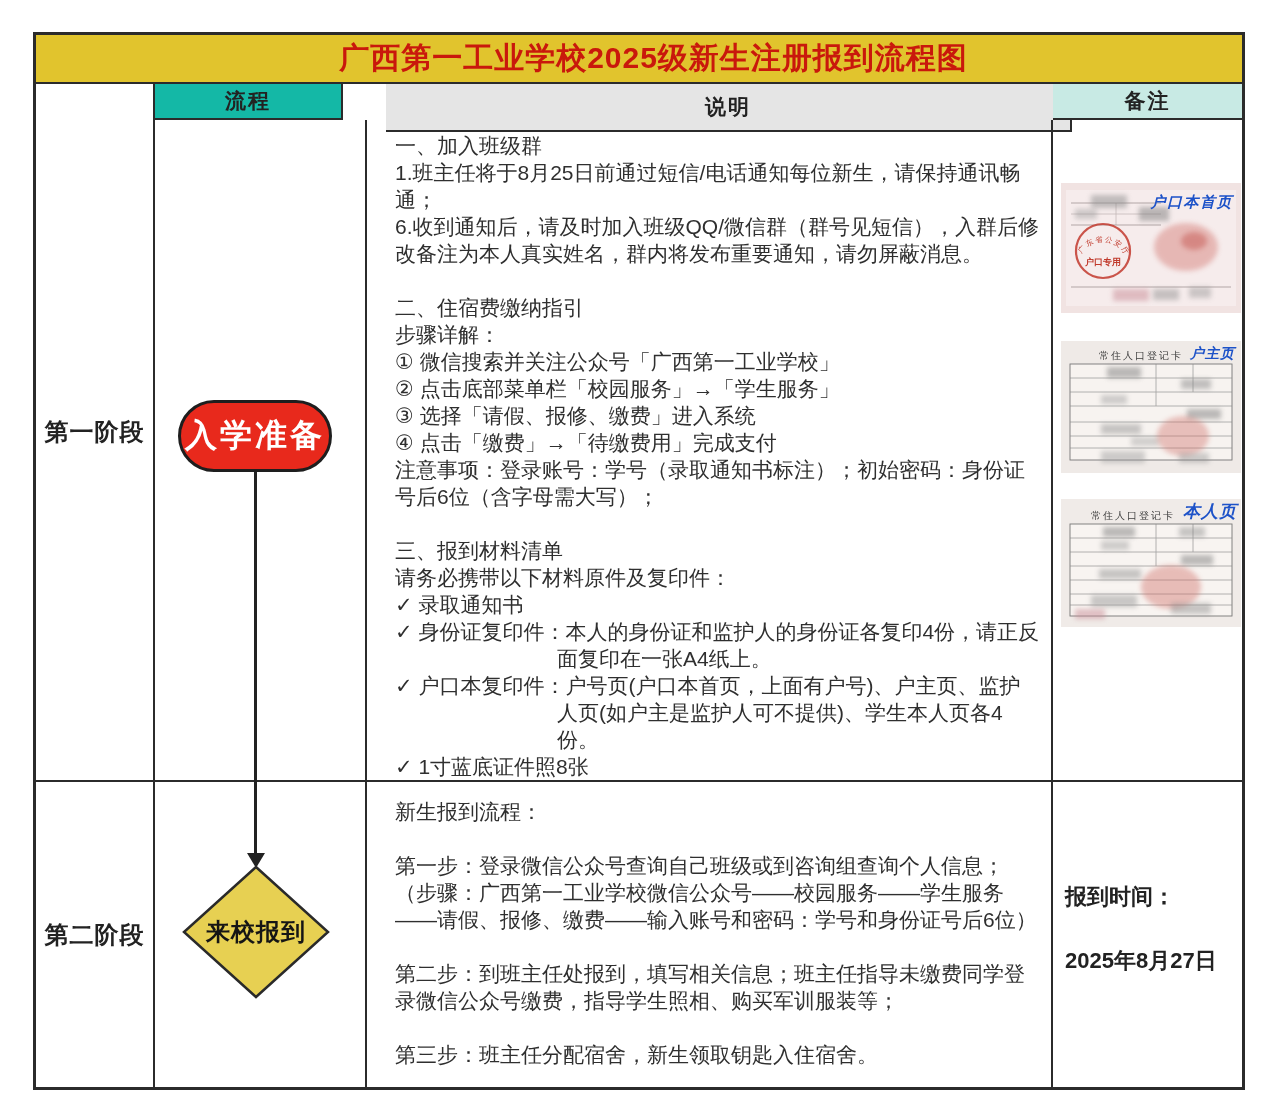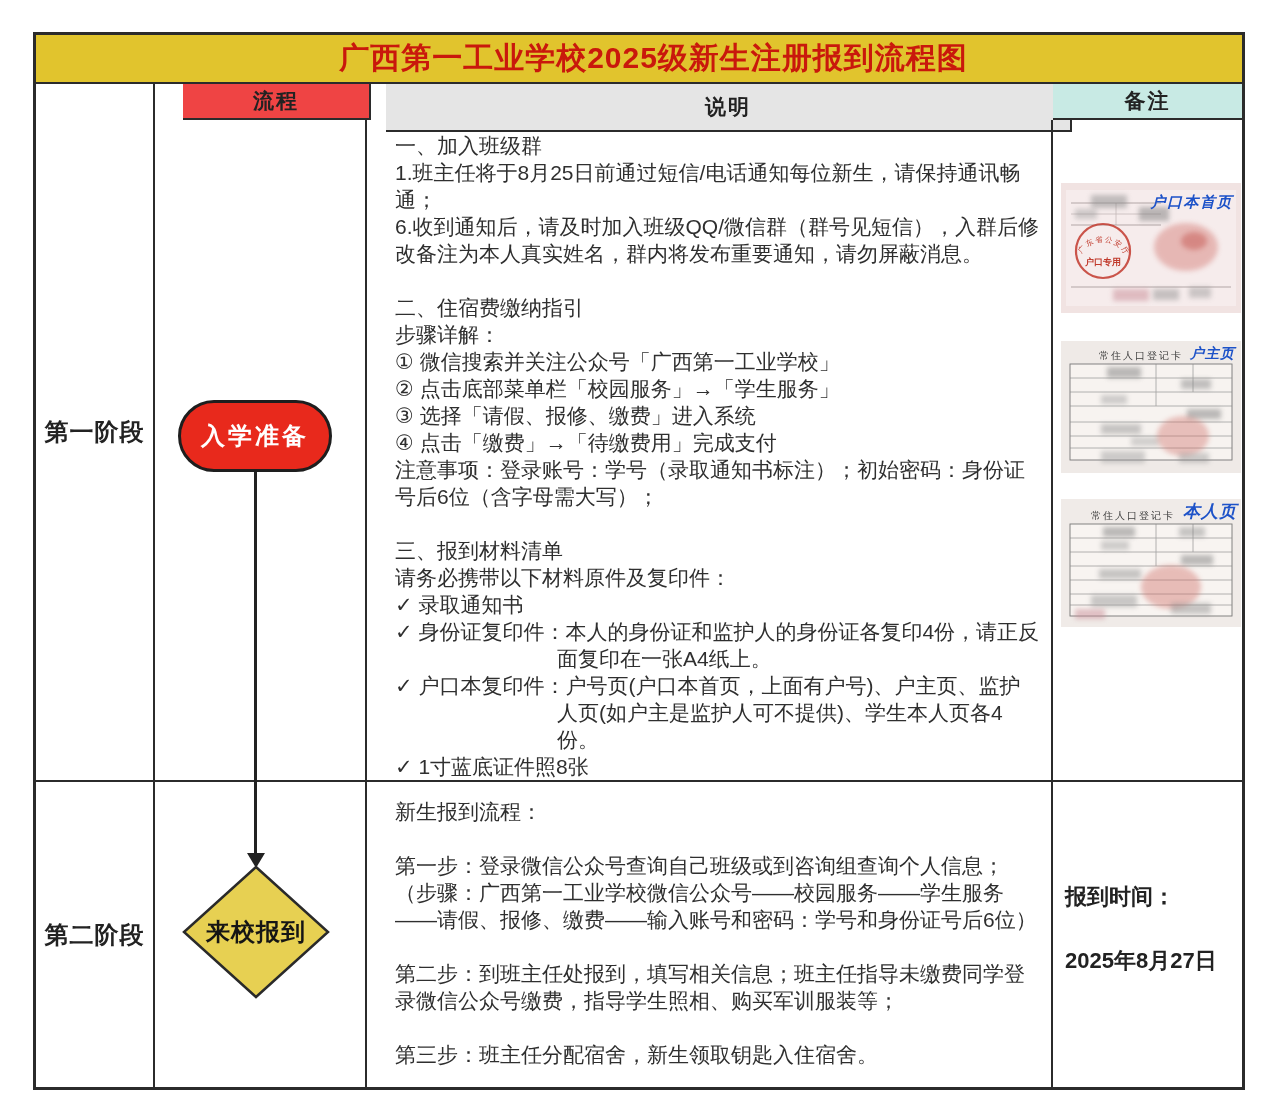--- a/index.html
+++ b/index.html
@@ -17,21 +17,21 @@
   .bb{border-bottom:2px solid #2b2b2b;}
   .title-bar{
     left:0;top:0;width:1206px;height:49px;background:#e1c42d;
     display:flex;align-items:center;justify-content:center;
     font-size:30px;font-weight:bold;color:#c9180c;letter-spacing:1px;padding-left:29px;
   }
   .hdr{
     display:flex;align-items:center;justify-content:center;
     font-size:21px;font-weight:bold;color:#222;letter-spacing:2px;
   }
-  .hdr-process{left:119px;top:49px;width:188px;height:36px;background:#ef4444;margin-left:28px;}
+  .hdr-process{left:119px;top:49px;width:188px;height:36px;background:#14b8a6;}
   .hdr-desc{left:350px;top:49px;width:686px;height:48px;background:#e5e5e5;}
   .hdr-notes{left:1017px;top:49px;width:189px;height:36px;background:#c8eae4;}
   .stage-cell{
     display:flex;align-items:center;justify-content:center;
     font-size:24px;font-weight:bold;color:#222;letter-spacing:1px;
   }
   .stage1{left:0;top:49px;width:119px;height:698px;}
   .stage2{left:0;top:747px;width:119px;height:305px;}
   .flow1{left:119px;top:85px;width:212px;height:662px;}
   .flow2{left:119px;top:747px;width:212px;height:305px;}
@@ -44,21 +44,21 @@
   .notes1{left:1017px;top:85px;width:189px;height:662px;}
   .notes2{left:1017px;top:747px;width:189px;height:305px;padding:100px 6px 8px 12px;box-sizing:border-box;}
   .p{margin:0;}
   .gap{margin-top:27px;}
   .hang{padding-left:162px;text-indent:-162px;}
   
   .node-red{
     position:absolute;left:142px;top:365px;width:154px;height:72px;
     background:#e8291c;border:3px solid #1e1e1e;border-radius:38px;
     box-sizing:border-box;display:flex;align-items:center;justify-content:center;
-    font-size:24px;font-weight:bold;color:#ffffff;letter-spacing:3px;
+    font-size:32px;font-weight:bold;color:#ffffff;letter-spacing:3px;
   }
   .connector{position:absolute;left:218px;top:437px;width:3px;height:381px;background:#222;}
   .arrowhead{
     position:absolute;left:211px;top:818px;width:0;height:0;
     border-left:9px solid transparent;border-right:9px solid transparent;
     border-top:15px solid #222;
   }
   .diamond-wrap{position:absolute;left:146px;top:830px;width:148px;height:134px;}
   .diamond-label{
     position:absolute;left:146px;top:830px;width:148px;height:134px;

